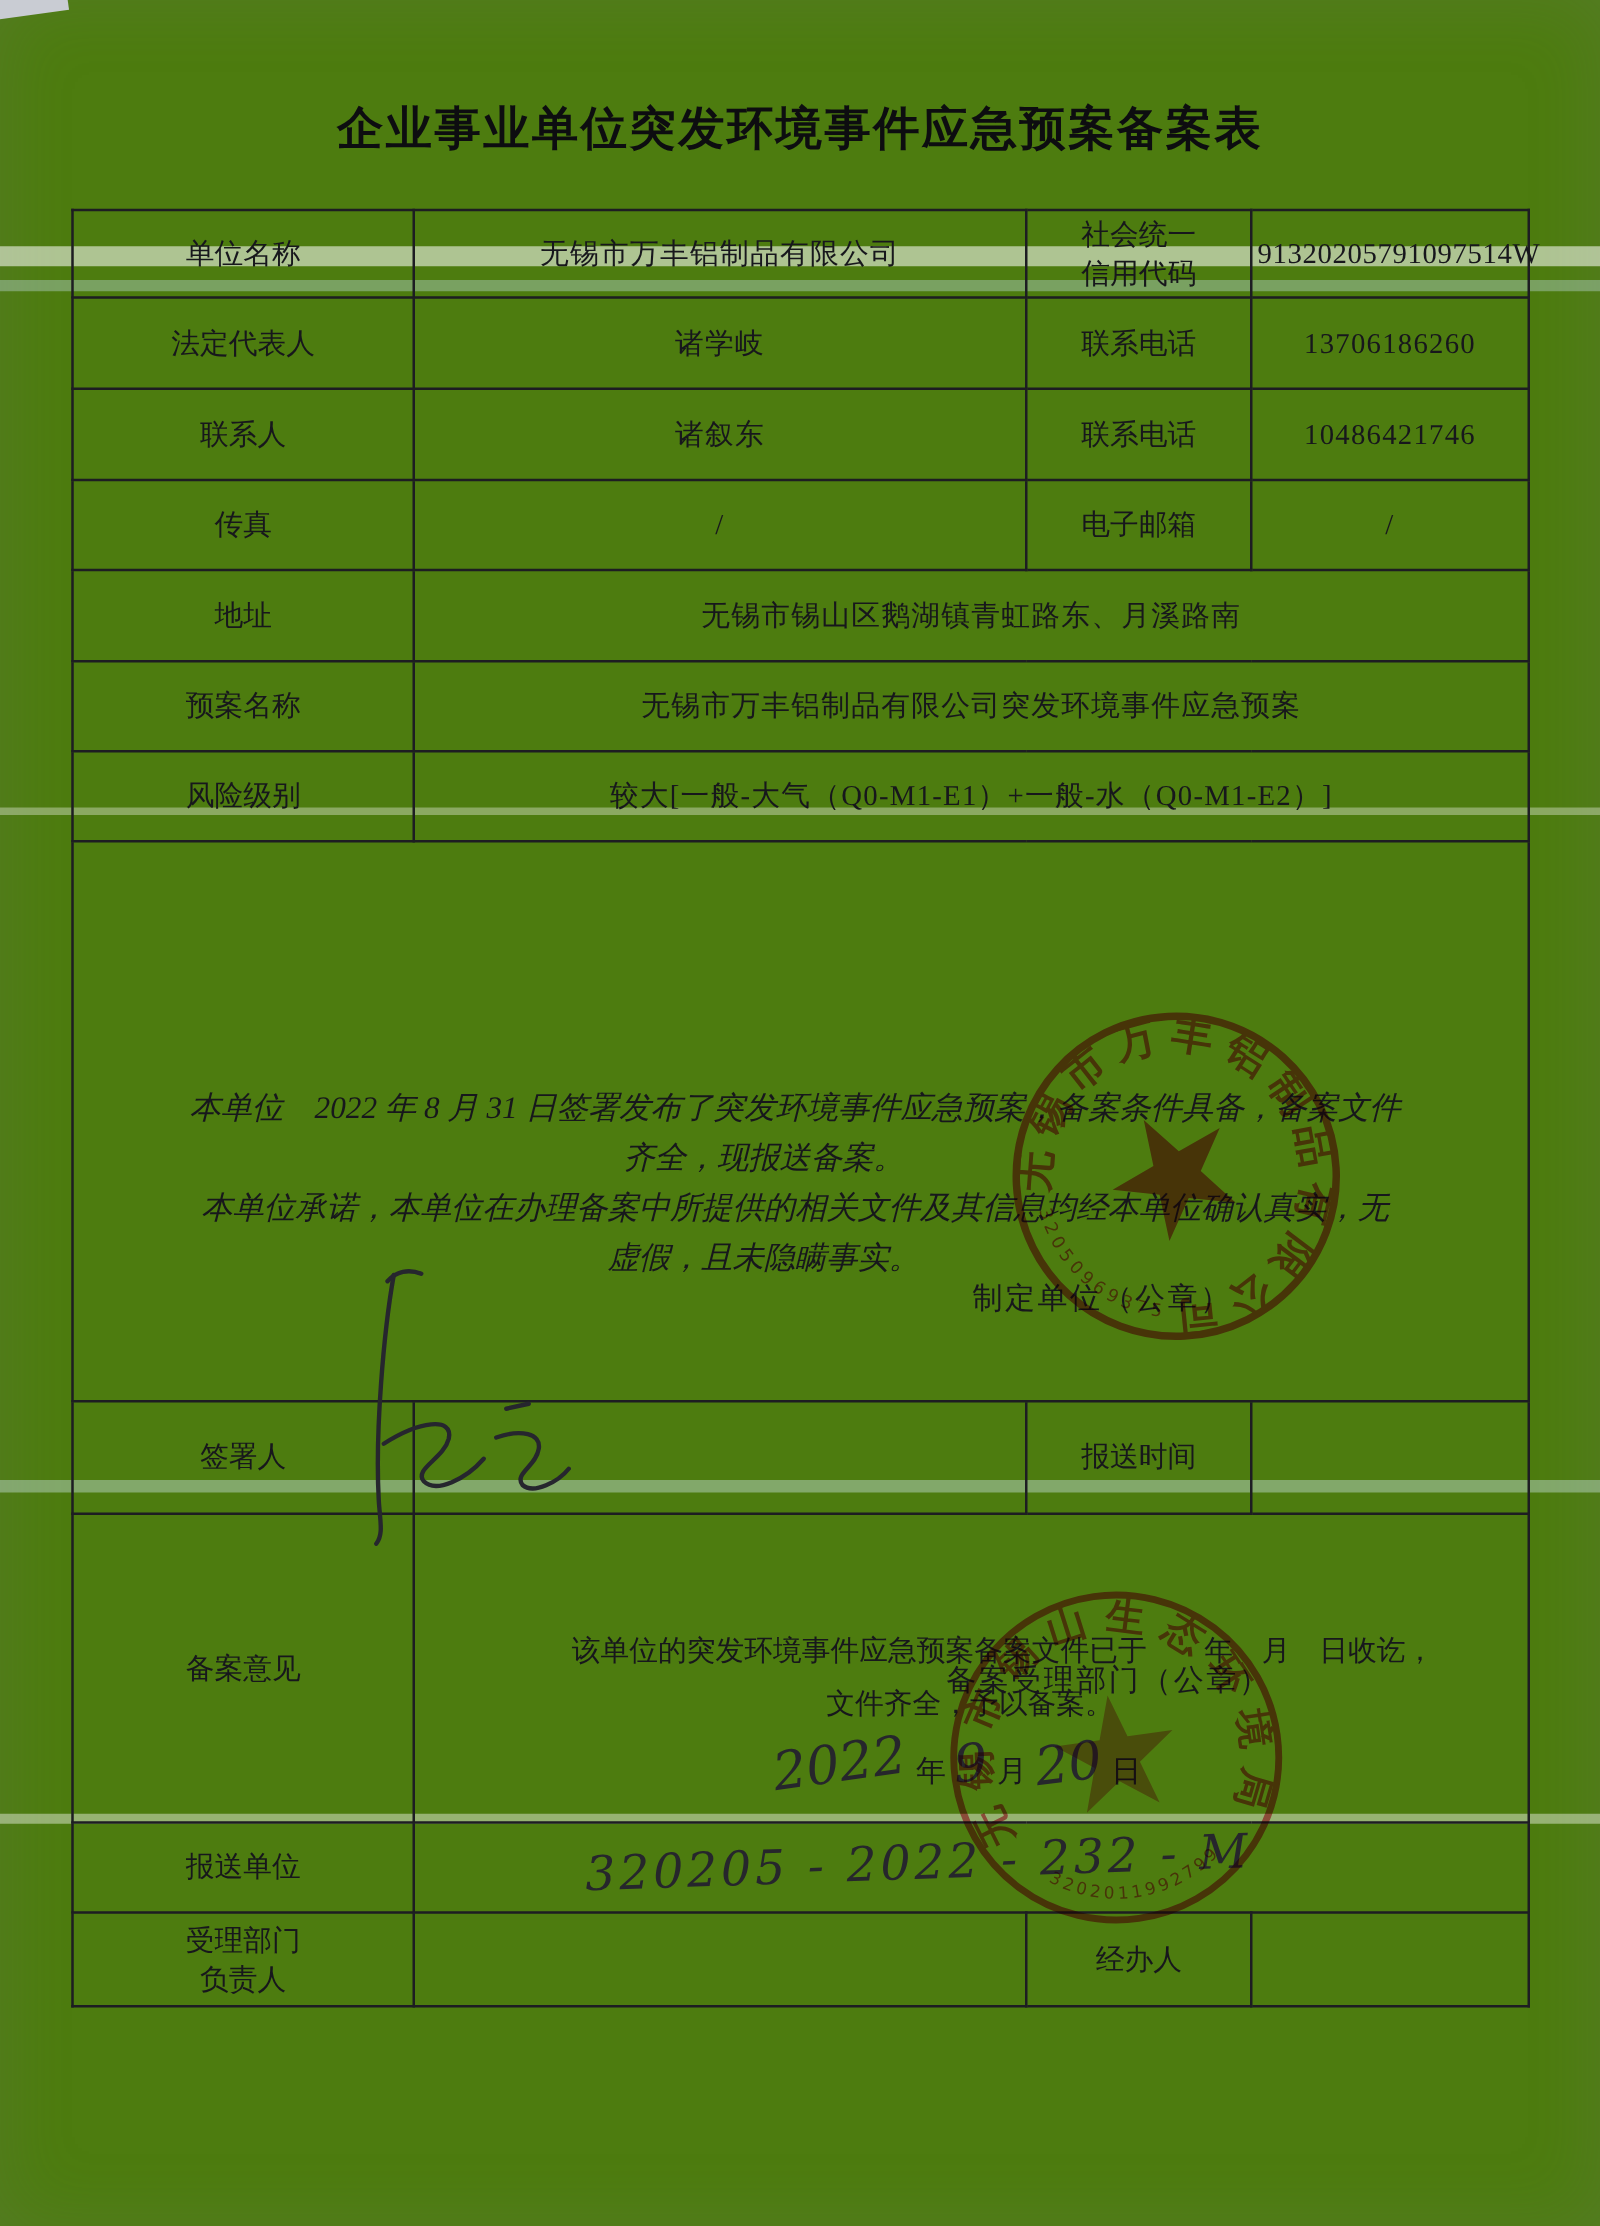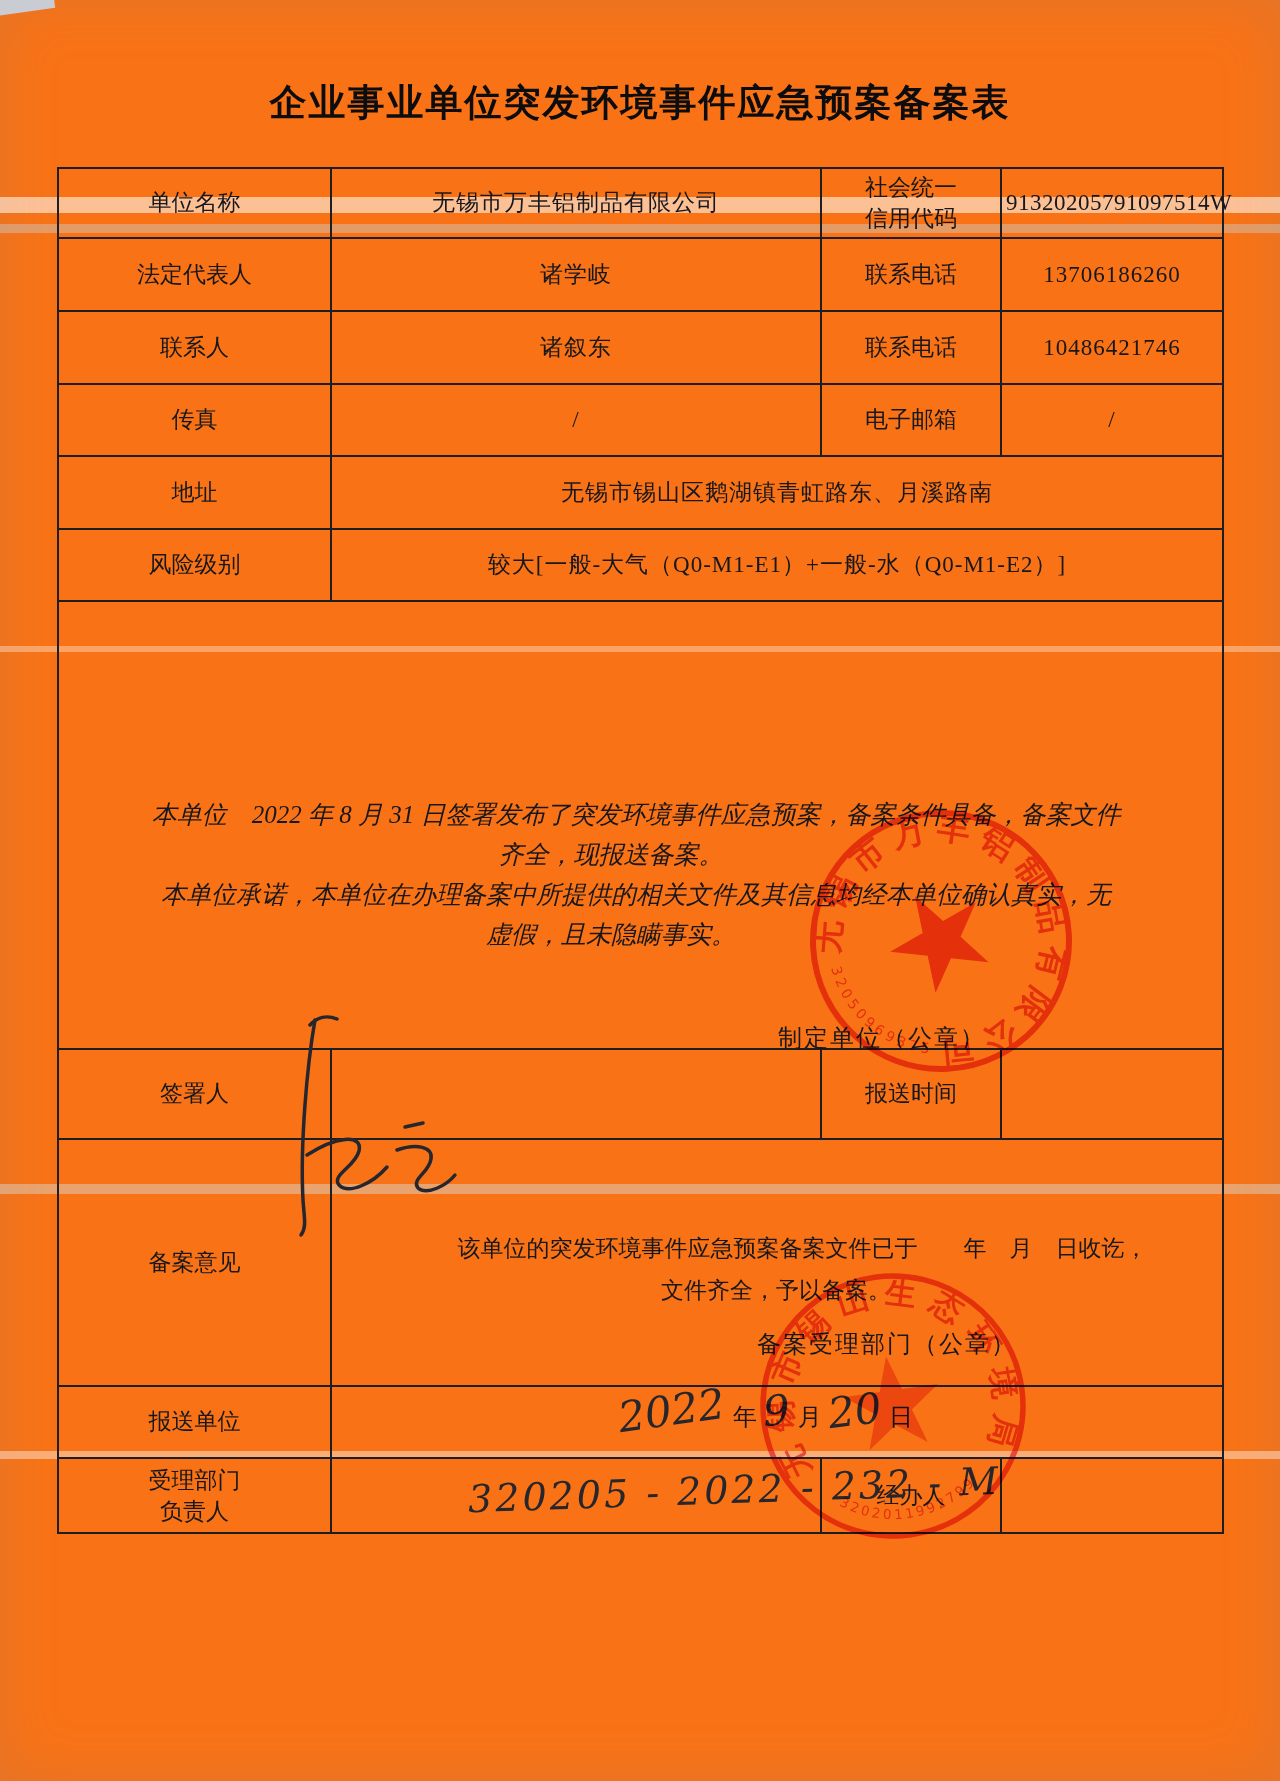--- a/index.html
+++ b/index.html
@@ -1,18 +1,18 @@
 <!DOCTYPE html>
 <html><head>
 <meta charset="utf-8">
 <style>
   html,body{margin:0;padding:0;background:#e4e6ea;}
   .page{
     position:relative;width:1280px;height:1781px;margin:0 auto;
-    background:#f97316;overflow:hidden;
+    background:#4d7c0f;overflow:hidden;
     font-family:"Liberation Serif","DejaVu Serif",serif;
     color:#17171c;
     box-shadow:inset 0 0 60px rgba(120,125,140,0.18);
   }
   .band{position:absolute;left:0;width:100%;pointer-events:none;}
   .band1{top:197px;height:16px;background:rgba(255,255,255,0.55);}
   .band2{top:224px;height:9px;background:rgba(195,220,232,0.38);}
   .band3{top:646px;height:6px;background:rgba(255,255,255,0.35);}
   .band4{top:1184px;height:10px;background:rgba(210,235,242,0.40);}
   .band5{top:1451px;height:8px;background:rgba(255,255,255,0.42);}
@@ -109,20 +109,24 @@
       <td class="val">/</td>
       <td class="lab">电子邮箱</td>
       <td class="val">/</td>
     </tr>
 
     <tr style="height:73px">
       <td class="lab">地址</td>
       <td class="val" colspan="3">无锡市锡山区鹅湖镇青虹路东、月溪路南</td>
     </tr>
 
+    <tr style="height:72px">
+      <td class="lab">预案名称</td>
+      <td class="val" colspan="3">无锡市万丰铝制品有限公司突发环境事件应急预案</td>
+    </tr>
 
     <tr style="height:72px">
       <td class="lab">风险级别</td>
       <td class="val" colspan="3">较大[一般-大气（Q0-M1-E1）+一般-水（Q0-M1-E2）]</td>
     </tr>
 
     <tr style="height:448px">
       <td class="decl-cell" colspan="4">
         <div class="decl-text">
           <p>本单位　2022 年 8 月 31 日签署发布了突发环境事件应急预案，备案条件具备，备案文件齐全，现报送备案。</p>

